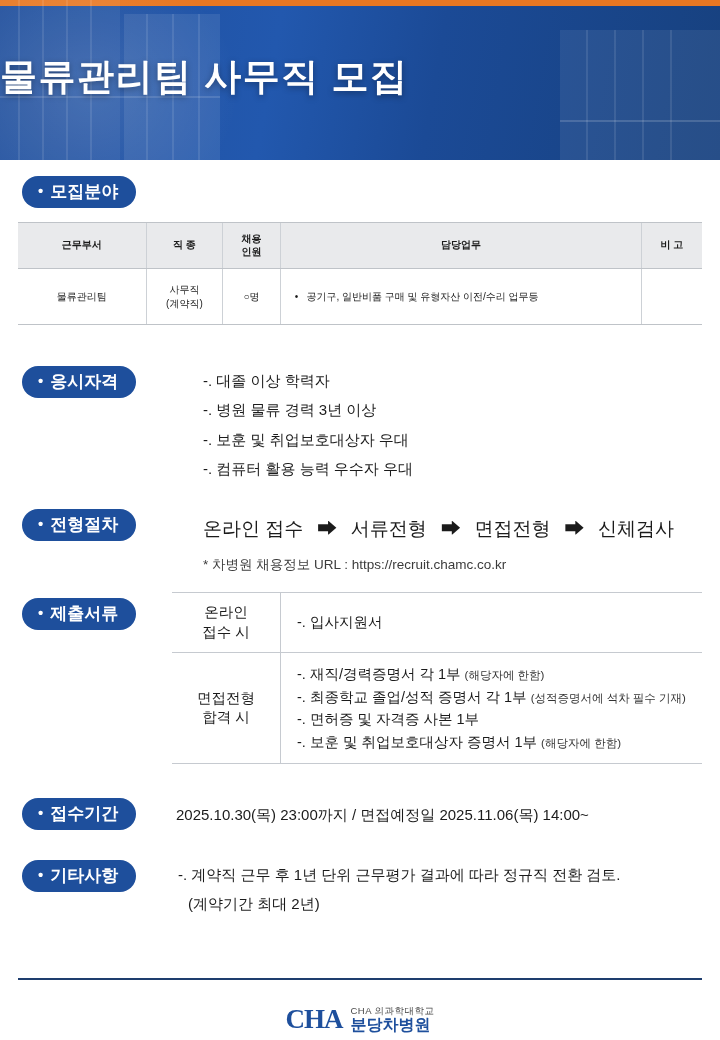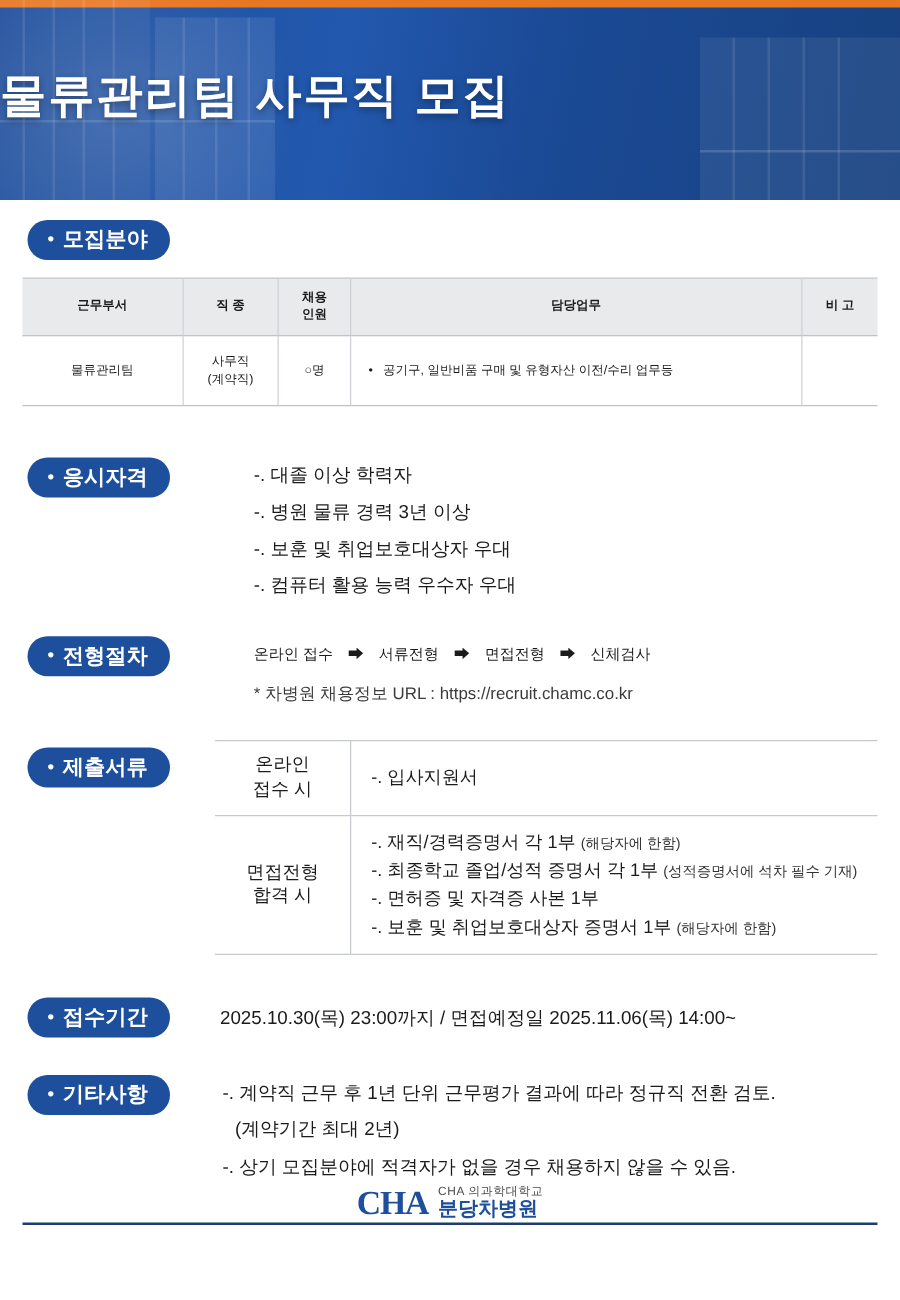--- a/index.html
+++ b/index.html
@@ -121,21 +121,21 @@
     font-size: 15px;
     line-height: 1.95;
     color: #1b1b1b;
   }
   .lines div {
     white-space: nowrap;
   }
 
   
   .proc {
-    font-size: 12px;
+    font-size: 19px;
     color: #1b1b1b;
     white-space: nowrap;
     text-align: right;
   }
   .proc .arrow {
     color: #1b1b1b;
     margin: 0 9px;
     font-weight: bold;
   }
   .proc-url {
@@ -179,21 +179,21 @@
     position: absolute;
     left: 18px;
     top: 978px;
     width: 684px;
     height: 2px;
     background: #1e3d6e;
   }
   .footer-logo {
     position: absolute;
     left: 0; right: 0;
-    top: 947px;
+    top: 1004px;
     display: flex;
     justify-content: center;
     align-items: center;
     gap: 8px;
   }
   .cha-mark {
     font-size: 27px;
     font-weight: bold;
     color: #1e4f9c;
     letter-spacing: -1px;
@@ -333,21 +333,20 @@
 <div class="section lines" style="left:176px; top:800px;">
   <div>2025.10.30(목)  23:00까지 / 면접예정일 2025.11.06(목)  14:00~</div>
 </div>
 
 <div class="section" style="left:22px; top:860px;">
   <span class="pill"><span class="dot">•</span><span>기타사항</span></span>
 </div>
 <div class="section lines" style="left:178px; top:860px;">
   <div>-. 계약직 근무 후 1년 단위 근무평가 결과에 따라 정규직 전환 검토.</div>
   <div style="padding-left:10px;">   (계약기간 최대 2년)</div>
-  <div>-. 상기 모집분야에 적격자가 없을 경우 채용하지 않을 수 있음.</div>
 </div>
 
 <div class="footer-rule"></div>
 <div class="footer-logo">
   <span class="cha-mark">CHA</span>
   <span class="cha-text">
     <div class="t1">CHA 의과학대학교</div>
     <div class="t2">분당차병원</div>
   </span>
 </div>

